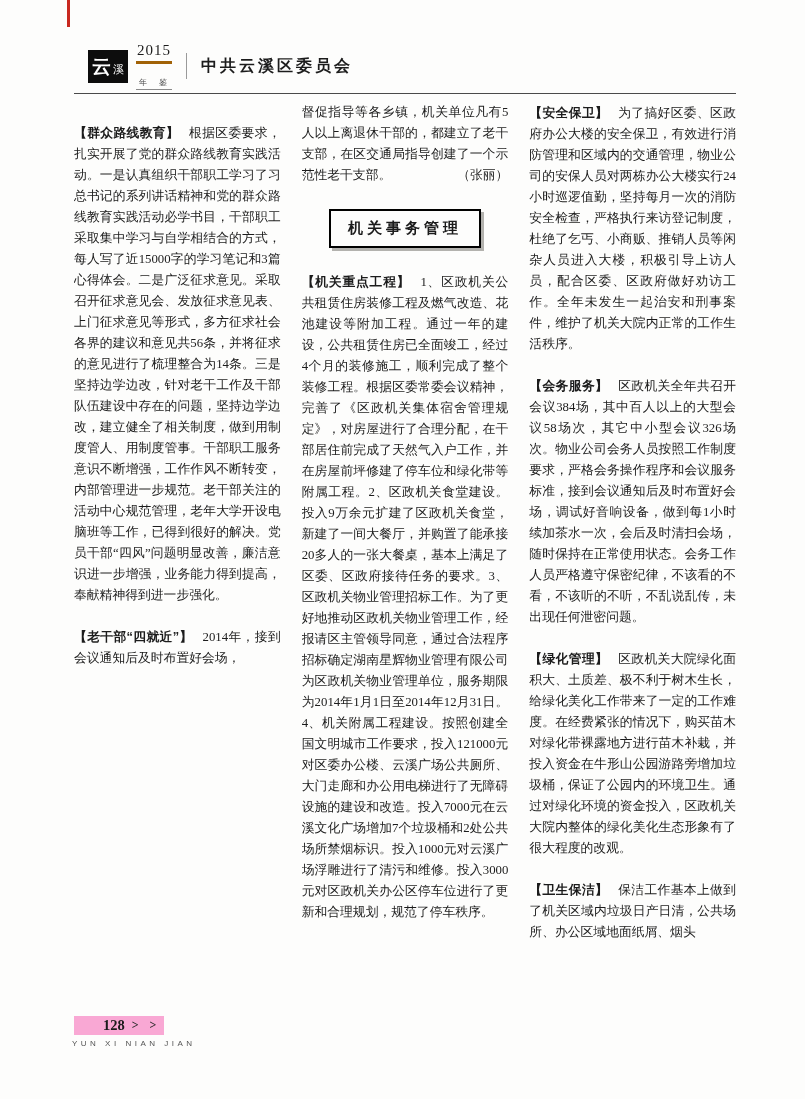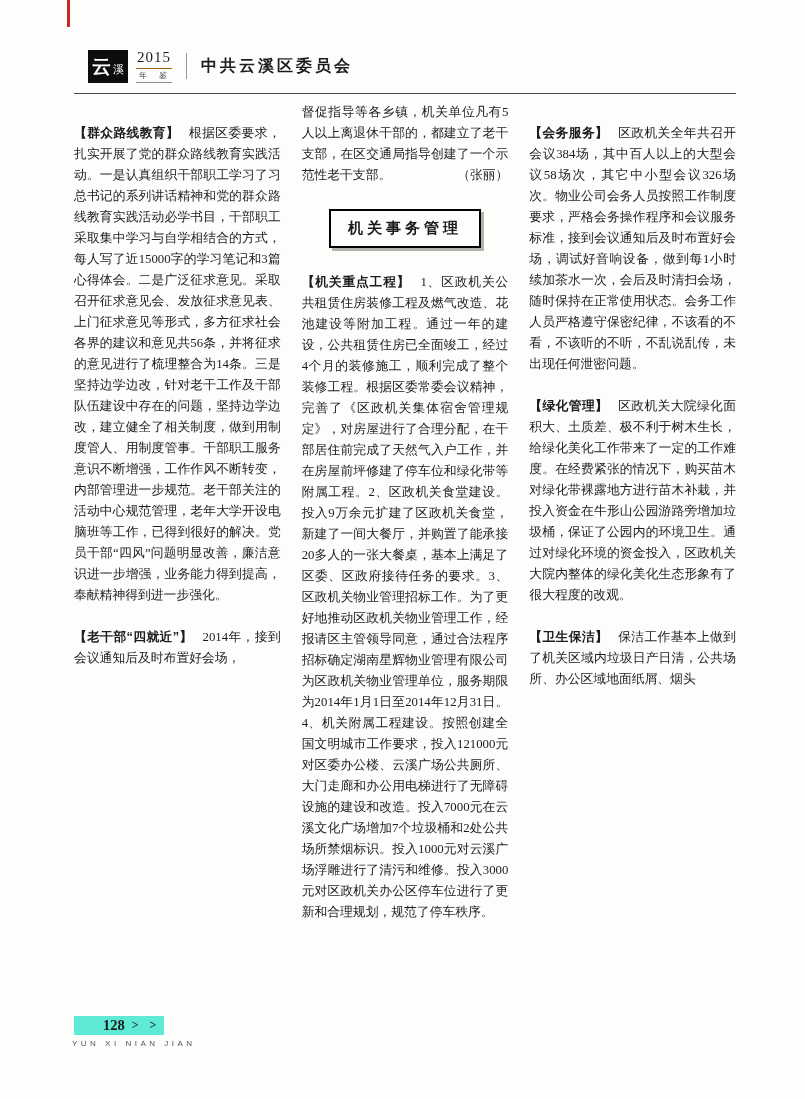--- a/index.html
+++ b/index.html
@@ -20,22 +20,22 @@
   .logo-box {
     width:40px; height:33px; background:#0d0d0d; color:#fff;
     display:flex; align-items:center; justify-content:center; gap:2px;
     font-family:"Liberation Sans","DejaVu Sans",sans-serif;
   }
   .logo-big { font-size:19px; font-weight:bold; line-height:1; }
   .logo-small { font-size:11px; line-height:1; margin-top:6px; }
   .year-block { margin-left:8px; text-align:center; }
   .year { font-size:15px; letter-spacing:1px; line-height:1.1; }
   .year-label {
-    font-size:8px; letter-spacing:5px; padding:1px 0 1px 3px; margin-top:2px;
-    border-top:1px solid #a16207; border-bottom:1px solid #8a8a8a; color:#444;
+    font-size:8px; letter-spacing:5px; padding:13px 0 1px 3px; margin-top:2px;
+    border-top:3px solid #a16207; border-bottom:1px solid #8a8a8a; color:#444;
   }
   .v-rule { width:1px; height:26px; background:#9a9a9a; margin:0 14px; }
   .org-title {
     font-size:16px; font-weight:bold; letter-spacing:3px;
     font-family:"Liberation Sans","DejaVu Sans",sans-serif;
   }
   .header-rule { position:absolute; left:74px; top:93px; width:662px; height:1px; background:#4a4a4a; }
 
   
   .columns {
@@ -62,21 +62,21 @@
     box-shadow:3px 3px 0 #b3b2ae;
     padding:8px 0; text-align:center;
     font-weight:bold; font-size:15px; letter-spacing:4px;
     font-family:"Liberation Sans","DejaVu Sans",sans-serif;
     background:#fdfdfc;
   }
 
   
   .page-bar {
     position:absolute; left:74px; top:1016px; width:90px; height:19px;
-    background:#5eead4; display:flex; align-items:center;
+    background:#f9a8d4; display:flex; align-items:center;
   }
   .pagenum { padding-left:29px; font-weight:bold; font-size:14.5px; }
   .arrows { margin-left:7px; font-weight:bold; font-size:12px; letter-spacing:4px; color:#2a2a2a; white-space:nowrap; }
   .footer-caption {
     position:absolute; left:72px; top:1039px;
     font-size:8px; letter-spacing:3.5px; color:#555;
     font-family:"Liberation Sans","DejaVu Sans",sans-serif;
   }
 </style>
 </head>
@@ -107,20 +107,21 @@
 
   <section class="col">
     <p class="para"><span>督促指导等各乡镇，机关单位凡有5人以上离退休干部的，都建立了老干支部，在区交通局指导创建了一个示范性老干支部。</span><span class="author">（张丽）</span></p>
     <div class="section-box">
       <span>机关事务管理</span>
     </div>
     <p class="para"><b class="entry-head">【机关重点工程】</b><span>1、区政机关公共租赁住房装修工程及燃气改造、花池建设等附加工程。通过一年的建设，公共租赁住房已全面竣工，经过4个月的装修施工，顺利完成了整个装修工程。根据区委常委会议精神，完善了《区政机关集体宿舍管理规定》，对房屋进行了合理分配，在干部居住前完成了天然气入户工作，并在房屋前坪修建了停车位和绿化带等附属工程。2、区政机关食堂建设。投入9万余元扩建了区政机关食堂，新建了一间大餐厅，并购置了能承接20多人的一张大餐桌，基本上满足了区委、区政府接待任务的要求。3、区政机关物业管理招标工作。为了更好地推动区政机关物业管理工作，经报请区主管领导同意，通过合法程序招标确定湖南星辉物业管理有限公司为区政机关物业管理单位，服务期限为2014年1月1日至2014年12月31日。4、机关附属工程建设。按照创建全国文明城市工作要求，投入121000元对区委办公楼、云溪广场公共厕所、大门走廊和办公用电梯进行了无障碍设施的建设和改造。投入7000元在云溪文化广场增加7个垃圾桶和2处公共场所禁烟标识。投入1000元对云溪广场浮雕进行了清污和维修。投入3000元对区政机关办公区停车位进行了更新和合理规划，规范了停车秩序。</span></p>
   </section>
 
   <section class="col">
+    <p class="para"><b class="entry-head">【安全保卫】</b><span>为了搞好区委、区政府办公大楼的安全保卫，有效进行消防管理和区域内的交通管理，物业公司的安保人员对两栋办公大楼实行24小时巡逻值勤，坚持每月一次的消防安全检查，严格执行来访登记制度，杜绝了乞丐、小商贩、推销人员等闲杂人员进入大楼，积极引导上访人员，配合区委、区政府做好劝访工作。全年未发生一起治安和刑事案件，维护了机关大院内正常的工作生活秩序。</span></p>
     <p class="para gap"><b class="entry-head">【会务服务】</b><span>区政机关全年共召开会议384场，其中百人以上的大型会议58场次，其它中小型会议326场次。物业公司会务人员按照工作制度要求，严格会务操作程序和会议服务标准，接到会议通知后及时布置好会场，调试好音响设备，做到每1小时续加茶水一次，会后及时清扫会场，随时保持在正常使用状态。会务工作人员严格遵守保密纪律，不该看的不看，不该听的不听，不乱说乱传，未出现任何泄密问题。</span></p>
     <p class="para gap"><b class="entry-head">【绿化管理】</b><span>区政机关大院绿化面积大、土质差、极不利于树木生长，给绿化美化工作带来了一定的工作难度。在经费紧张的情况下，购买苗木对绿化带裸露地方进行苗木补栽，并投入资金在牛形山公园游路旁增加垃圾桶，保证了公园内的环境卫生。通过对绿化环境的资金投入，区政机关大院内整体的绿化美化生态形象有了很大程度的改观。</span></p>
     <p class="para gap"><b class="entry-head">【卫生保洁】</b><span>保洁工作基本上做到了机关区域内垃圾日产日清，公共场所、办公区域地面纸屑、烟头</span></p>
   </section>
 
 </main>
 
 <footer>
   <div class="page-bar">
     <span class="pagenum">128</span>

